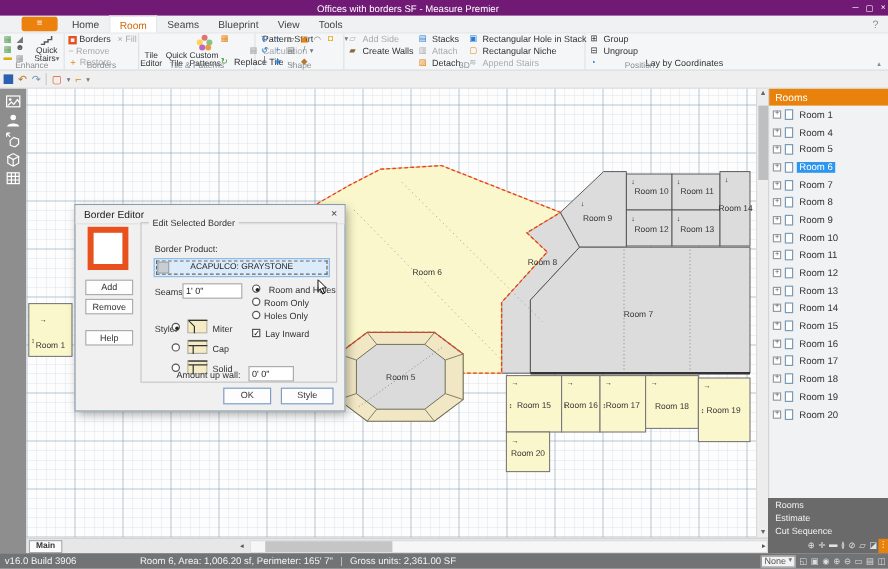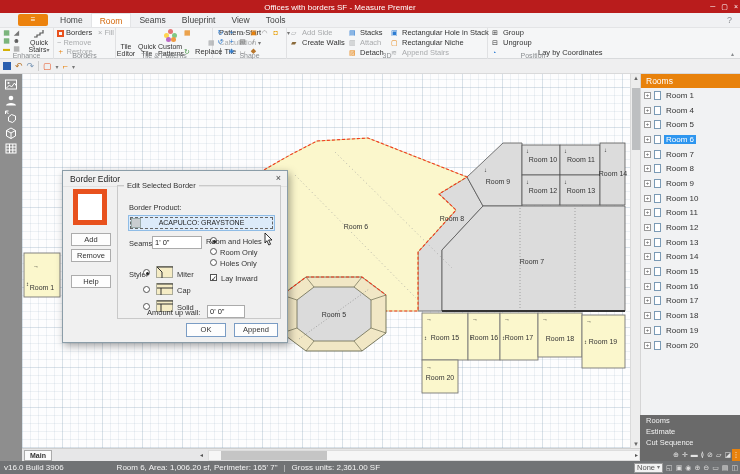--- a/index.html
+++ b/index.html
@@ -1,21 +1,21 @@
 <!DOCTYPE html>
 <html><head>
 <meta charset="utf-8">
 <style>
   html,body{margin:0;padding:0;background:#444;}
   *{box-sizing:border-box;font-family:"Liberation Sans",sans-serif;}
   #app{position:relative;width:740px;height:474px;background:#F5F6F7;overflow:hidden;font-size:8px;color:#333;}
   .abs{position:absolute;}
   .nowrap{white-space:nowrap;}
   
-  #titlebar{left:0;top:0;width:740px;height:15px;background:#b91c1c;color:#fff;font-size:8px;display:flex;align-items:center;}
+  #titlebar{left:0;top:0;width:740px;height:15px;background:#701a75;color:#fff;font-size:8px;display:flex;align-items:center;}
   #title-text{position:absolute;left:0;right:60px;text-align:center;}
   .win-btns{position:absolute;right:2px;top:0;display:flex;gap:6px;height:13px;align-items:center;font-size:7px;color:#fff;}
   .win-btns span{cursor:default;}
   
   #tabsrow{left:0;top:13px;width:740px;height:15px;background:#F0F1F3;border-bottom:1px solid #E3E4E6;display:flex;align-items:stretch;}
   #menu-btn{width:30px;height:12px;margin:1px 4px 0 18px;background:#EC820D;border-radius:2px;color:#fff;text-align:center;line-height:12px;font-size:8px;}
   .tab{padding:0 8px;display:flex;align-items:center;font-size:8.5px;color:#444;}
   .tab.active{background:#fff;color:#D4680A;border:1px solid #E3E4E6;border-bottom:none;}
   #ribbon-help{position:absolute;right:8px;top:2px;color:#8A8D90;font-size:9px;}
   
@@ -588,21 +588,21 @@
         <span>ACAPULCO: GRAYSTONE</span>
       </div>
       <svg id="cursor" width="10" height="13" viewBox="0 0 10 13">
           <path d="M1 0l7 7H4.6l2 4.2-1.8.8-1.9-4.3L1 10z" fill="#fff" stroke="#000" stroke-width="0.8"></path>
         </svg>
 
       <span class="dlg-text" style="left:11px;top:53px;">Seams:</span>
       <input class="dinput" style="left: 34px; top: 50px; width: 50px;" readonly="" value="1' 0&quot;">
 
       <span class="radio sel" style="left:92px;top:51px;"></span>
-      <span class="dlg-text" style="left:88px;top:51px;">Room and Holes</span>
+      <span class="dlg-text" style="left:106px;top:51px;">Room and Holes</span>
       <span class="radio" style="left:92px;top:62px;"></span>
       <span class="dlg-text" style="left:102px;top:62px;">Room Only</span>
       <span class="radio" style="left:92px;top:73px;"></span>
       <span class="dlg-text" style="left:102px;top:73px;">Holes Only</span>
 
       <span class="dlg-text" style="left:11px;top:84px;">Style:</span>
       <span class="radio sel" style="left:25px;top:83px;"></span>
       <svg class="style-ico" style="left:38px;top:80px;" viewBox="0 0 17 12">
           <rect x="0.5" y="0.5" width="16" height="11" fill="#F5ECC5" stroke="#AA9"></rect>
           <path d="M1 1l5 5v6M1 1h16" fill="none" stroke="#333"></path>
@@ -622,16 +622,16 @@
       <span class="dlg-text" style="left:59px;top:117px;">Solid</span>
 
       <span class="checkbox" style="left:92px;top:88px;">✓</span>
       <span class="dlg-text" style="left:103px;top:88px;">Lay Inward</span>
 
       <span class="dlg-text" style="left:29px;top:122px;">Amount up wall:</span>
       <input class="dinput" style="left: 89px; top: 119px; width: 38px;" readonly="" value="0' 0&quot;">
     </div>
 
     <div id="ok-btn">OK</div>
-    <div id="cancel-btn">Append</div>
+    <div id="cancel-btn">Style</div>
   </div>
 
 </div>
 
 </body></html>

